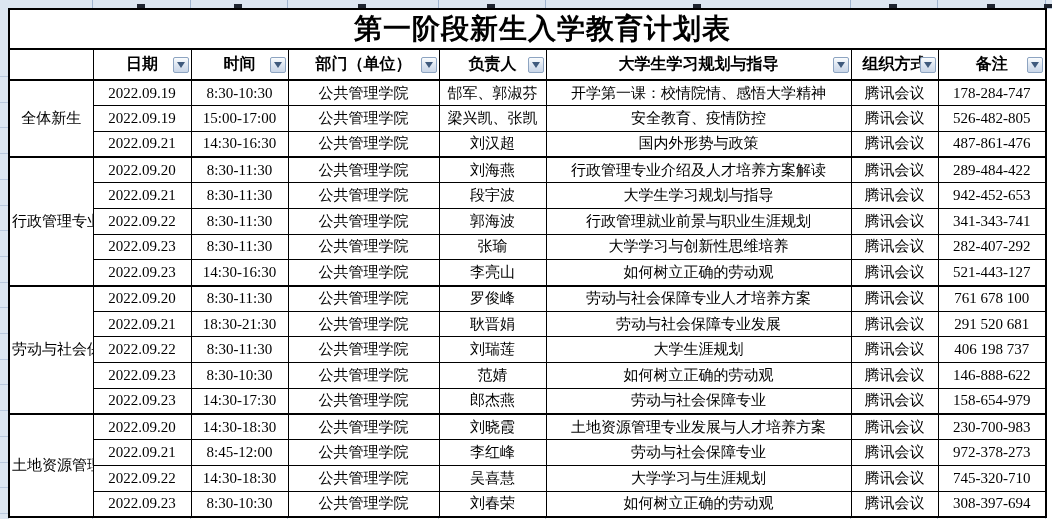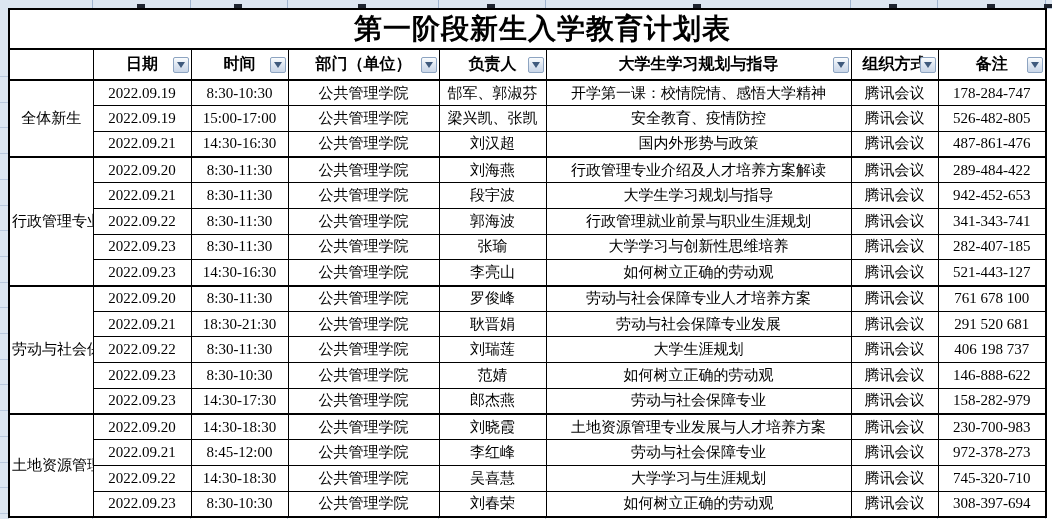--- a/index.html
+++ b/index.html
@@ -227,21 +227,21 @@
           <td>腾讯会议</td>
           <td>341-343-741</td>
         </tr>
         <tr>
           <td>2022.09.23</td>
           <td>8:30-11:30</td>
           <td>公共管理学院</td>
           <td>张瑜</td>
           <td>大学学习与创新性思维培养</td>
           <td>腾讯会议</td>
-          <td>282-407-185</td>
+          <td>282-407-292</td>
         </tr>
         <tr>
           <td>2022.09.23</td>
           <td>14:30-16:30</td>
           <td>公共管理学院</td>
           <td>李亮山</td>
           <td>如何树立正确的劳动观</td>
           <td>腾讯会议</td>
           <td>521-443-127</td>
         </tr>
@@ -282,21 +282,21 @@
           <td>腾讯会议</td>
           <td>146-888-622</td>
         </tr>
         <tr>
           <td>2022.09.23</td>
           <td>14:30-17:30</td>
           <td>公共管理学院</td>
           <td>郎杰燕</td>
           <td>劳动与社会保障专业</td>
           <td>腾讯会议</td>
-          <td>158-282-979</td>
+          <td>158-654-979</td>
         </tr>
         <tr class="group-start">
           <td rowspan="4" class="group-cell">土地资源管理专业</td>
           <td>2022.09.20</td>
           <td>14:30-18:30</td>
           <td>公共管理学院</td>
           <td>刘晓霞</td>
           <td>土地资源管理专业发展与人才培养方案</td>
           <td>腾讯会议</td>
           <td>230-700-983</td>

